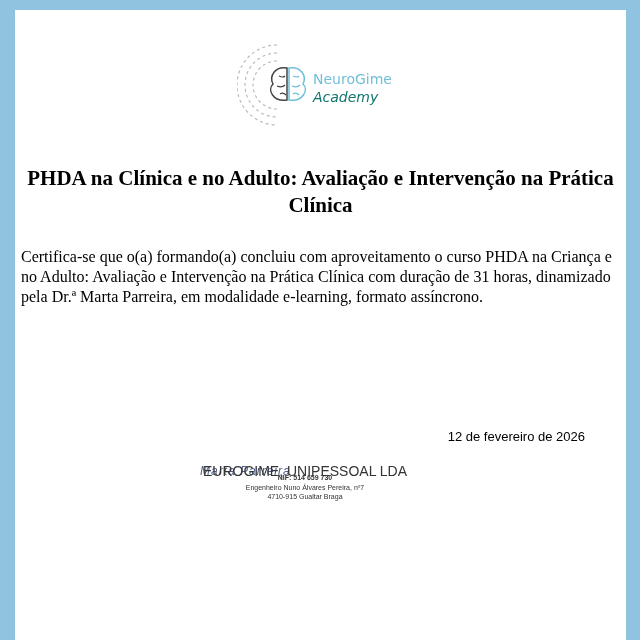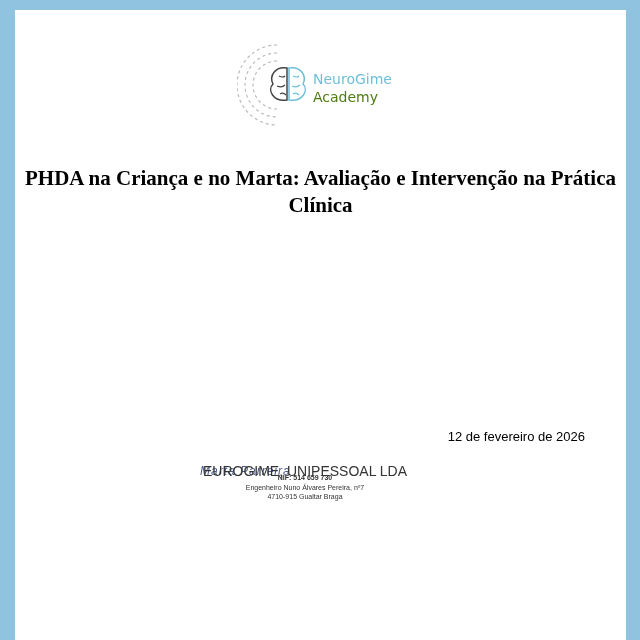--- a/index.html
+++ b/index.html
@@ -1,21 +1,21 @@
 <!DOCTYPE html>
 <html><head>
   <meta charset="utf-8">
   <style>
     html, body { margin:0; padding:0; }
     body { width:640px; height:640px; background:#8fc3e0; position:relative; overflow:hidden; }
     .page { position:absolute; left:15px; top:10px; width:611px; height:640px; background:#ffffff; }
     .logo { position:absolute; left:222px; top:30px; width:160px; height:90px; }
     .logo-text { position:absolute; left:76px; top:30px; font-family:"DejaVu Sans", sans-serif; font-size:14px; line-height:18px; }
     .logo-text .l1 { color:#6fbfd8; }
-    .logo-text .l2 { color:#4d7c0f; }
+    .logo-text .l2 { color:#0f766e;font-style:italic; }
     .title { position:absolute; left:0; top:155px; width:611px; text-align:center; font-family:"Liberation Serif", serif; font-weight:bold; font-size:21px; line-height:27px; color:#000; }
     .body-text { position:absolute; left:6px; top:237px; width:600px; font-family:"Liberation Serif", serif; font-size:16px; line-height:20px; color:#000; }
     .date { position:absolute; left:0; top:419px; width:570px; text-align:right; font-family:"Liberation Sans", sans-serif; font-size:13px; color:#000; }
     .stamp { position:absolute; left:185px; top:452px; width:210px; height:50px; }
     .sig { position:absolute; left:0; top:2px; font-family:Liberation Sans, sans-serif; font-style:italic; font-size:12px; color:#4a5a8a; letter-spacing:1px; white-space:nowrap; }
     .stamp-line { position:absolute; width:210px; text-align:center; font-family:"Liberation Sans", sans-serif; color:#333; }
     .s1 { top:1px; font-size:14px; font-weight:normal; }
     .s2 { top:12px; font-size:7px; font-weight:bold; }
     .s3 { top:22px; font-size:7px; }
     .s4 { top:31px; font-size:7px; }
@@ -35,21 +35,22 @@
       <path d="M52 28 C64 26 70 36 66 44 C72 50 66 62 52 60 Z" fill="none" stroke="#6fbfd8" stroke-width="1.5"></path>
       <path d="M42 36 q4 2 6 0 M40 46 q5 2 8 -1 M43 54 q3 -2 6 1" fill="none" stroke="#444" stroke-width="1.2"></path>
       <path d="M56 36 q4 2 6 0 M55 46 q5 2 8 -1 M56 54 q3 -2 6 1" fill="none" stroke="#6fbfd8" stroke-width="1.2"></path>
     </svg>
     <div class="logo-text">
       <div class="l1">NeuroGime</div>
       <div class="l2">Academy</div>
     </div>
   </div>
 
-  <div class="title">PHDA na Criança e no Marta: Avaliação e Intervenção na Prática Clínica</div>
+  <div class="title">PHDA na Clínica e no Adulto: Avaliação e Intervenção na Prática Clínica</div>
+  <div class="body-text">Certifica-se que o(a) formando(a) concluiu com aproveitamento o curso PHDA na Criança e no Adulto: Avaliação e Intervenção na Prática Clínica com duração de 31 horas, dinamizado pela Dr.ª Marta Parreira, em modalidade e-learning, formato assíncrono.</div>
   <div class="date">12 de fevereiro de 2026</div>
 
   <div class="stamp">
     <div class="sig">Marta Parreira</div>
     <div class="stamp-line s1">EUROGIME, UNIPESSOAL LDA</div>
     <div class="stamp-line s2">NIF: 514 659 730</div>
     <div class="stamp-line s3">Engenheiro Nuno Álvares Pereira, nº7</div>
     <div class="stamp-line s4">4710-915 Gualtar Braga</div>
   </div>
 </div>

